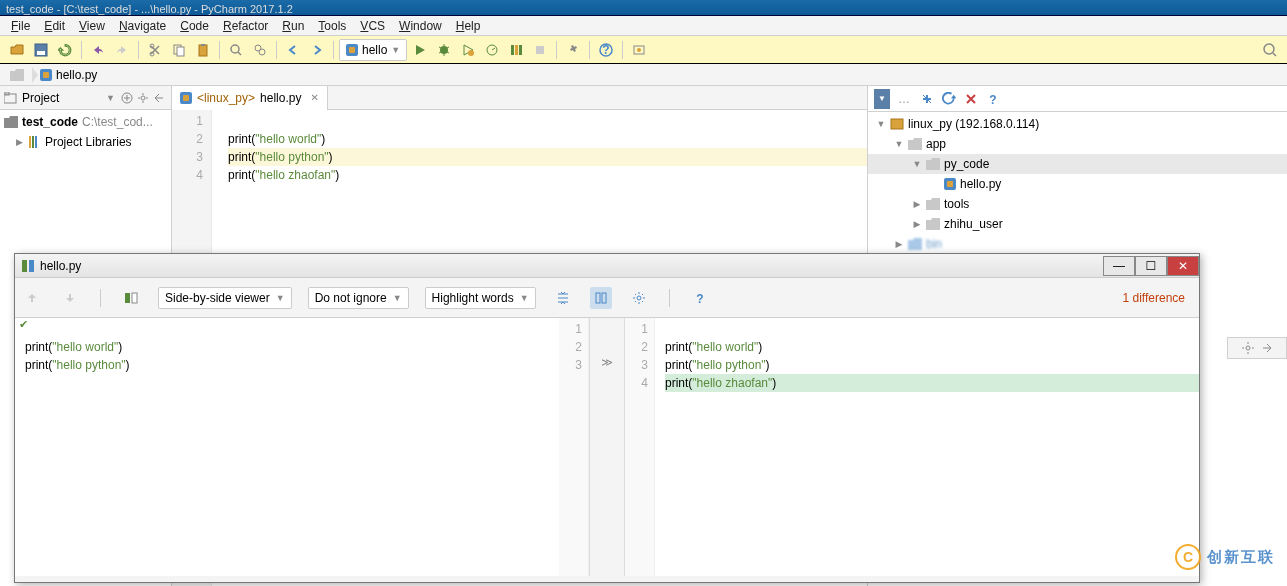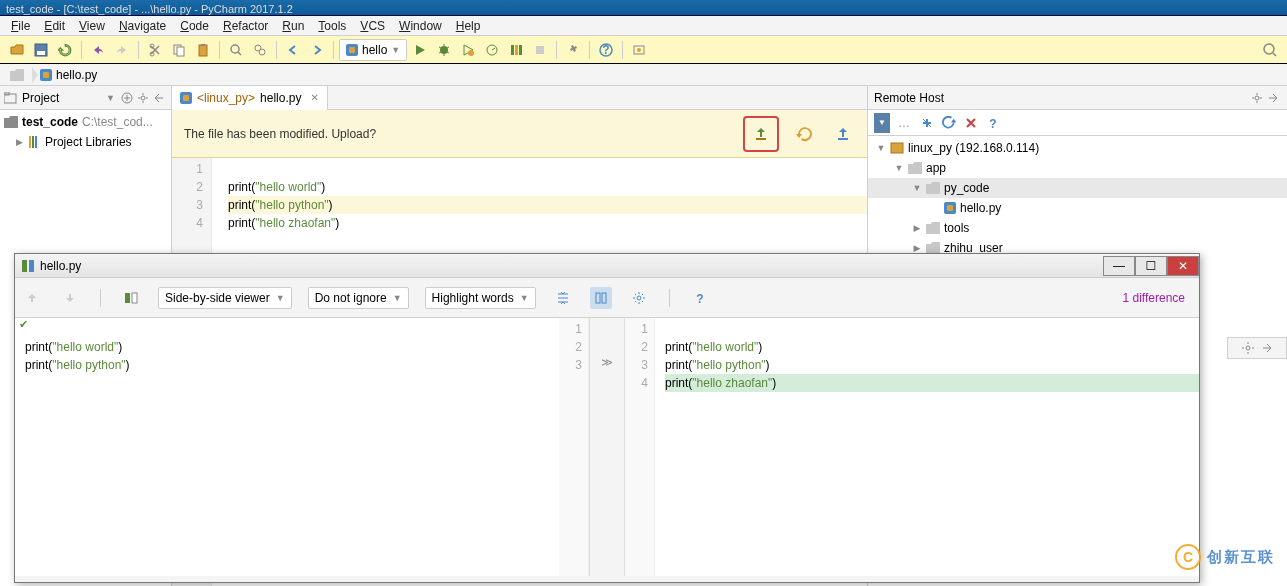--- a/index.html
+++ b/index.html
@@ -55,21 +55,21 @@
 .rtree .rrow{display:flex;align-items:center;height:20px;gap:4px}
 .rtree .sel{background:#e8e8e8}
 .diff{position:absolute;left:14px;top:253px;width:1186px;height:330px;background:#f4f4f4;border:1px solid #777;box-shadow:2px 2px 8px rgba(0,0,0,0.3)}
 .dtbar{height:24px;background:linear-gradient(#f4f4f4,#e4e4e4);display:flex;align-items:center;border-bottom:1px solid #ccc}
 .dtbar .dtit{flex:1;display:flex;align-items:center;gap:5px;padding:0 6px}
 .dtbar .wbtns{display:flex}
 .wbtn{width:32px;height:20px;border:1px solid #888;display:flex;align-items:center;justify-content:center;background:#e8e8e8;font-family:Arial}
 .wbtn.cl{background:#c84040;color:#fff}
 .dtool{height:40px;background:#f4f4f4;border-bottom:1px solid #d0d0d0;display:flex;align-items:center;padding:0 6px;gap:16px}
 .dsel{border:1px solid #ccc;background:#fff;height:22px;display:flex;align-items:center;padding:0 6px;gap:6px;border-radius:2px}
-.dcount{margin-left:auto;padding-right:8px;color:#a21caf}
+.dcount{margin-left:auto;padding-right:8px;color:#c2410c}
 .dhdrs{height:20px;background:#f4f4f4;border-bottom:1px solid #d0d0d0;display:flex}
 .dhdrs .dh{flex:1;padding:0 8px;display:flex;align-items:center;color:#555}
 .dbody{display:flex;height:calc(330px - 24px - 28px - 20px);background:#fff}
 .dpane{flex:1;display:flex;font-family:Consolas,monospace;font-size:13px;position:relative}
 .dpane .dg{width:30px;background:#f9f9f9;border-right:1px solid #eee;text-align:right;padding:2px 6px 0 0;color:#aaa}
 .dpane .dg div{height:18px;line-height:18px}
 .dpane .dl{flex:1;padding:2px 0 0 10px}
 .dpane .dl .ln{height:18px;line-height:18px;white-space:pre}
 .dpane .dl .ln.addl{background:#d4edda}
 .dvd{width:36px;background:#f4f4f4;border-left:1px solid #ddd;border-right:1px solid #ddd;display:flex;flex-direction:column;align-items:center;padding-top:38px}
@@ -315,75 +315,37 @@
       <div class="tab">
         <svg width="12" height="12">
             <rect width="12" height="12" fill="#4a88c8" rx="2"></rect>
             <rect x="3" y="3" width="6" height="6" fill="#d9a23a" rx="1"></rect>
           </svg>
         <span style="color:#a16207">&lt;linux_py&gt;</span>
         <span>hello.py</span>
         <span class="x">✕</span>
       </div>
     </div>
-    <div class="notif">
-      <span class="msg">The file has been modified. Upload?</span>
-      <div class="nactions">
-        <div class="hl">
-          <div class="nbtn">
-              <svg width="16" height="16">
-                <path d="M8 2l4 4H9v5H7V6H4z" fill="#5a8a3c"></path>
-                <rect x="3" y="12" width="10" height="2" fill="#a77518"></rect>
-              </svg>
-            </div>
-        </div>
-        <div class="nbtn">
-            <svg width="18" height="16">
-              <path d="M4 8a5 5 0 1 1 2 4l-1 2a7 7 0 1 0-3-6H0l3 4 3-4H4z" fill="#d9a23a"></path>
-            </svg>
-          </div>
-        <div class="nbtn">
-            <svg width="16" height="16">
-              <path d="M8 2l4 4H9v5H7V6H4z" fill="#4a88c8"></path>
-              <rect x="3" y="12" width="10" height="2" fill="#4a88c8"></rect>
-            </svg>
-          </div>
-      </div>
-    </div>
     <div class="code">
       <div class="gutter" id="ed-gutter">
           <div>1</div>
           <div>2</div>
           <div>3</div>
           <div>4</div>
         </div>
       <div class="codelines" id="ed-lines">
           <div class="ln"></div>
           <div class="ln">print(<span class="str">"hello world"</span>)</div>
           <div class="ln hl-l">print(<span class="str">"hello python"</span>)</div>
           <div class="ln">print(<span class="str">"hello zhaofan"</span>)</div>
         </div>
     </div>
   </div>
 
   <div class="right">
-    <div class="rhdr">
-      <span class="lbl">Remote Host</span>
-      <div class="tbtn" style="width:16px;height:16px">
-          <svg width="12" height="12">
-            <circle cx="6" cy="6" r="2" fill="none" stroke="#888"></circle>
-            <path d="M6 1v2M6 9v2M1 6h2M9 6h2" stroke="#888"></path>
-          </svg>
-        </div>
-      <div class="tbtn" style="width:16px;height:16px">
-          <svg width="12" height="12">
-            <path d="M2 6h8M6 2l4 4-4 4" stroke="#888" fill="none"></path>
-          </svg>
-        </div>
-    </div>
     <div class="rpath">
       <div class="ddbtn">
           <span style="color:#fff;font-size:8px">▼</span>
         </div>
       <span style="color:#999;padding:0 4px">…</span>
       <div class="tbtn" style="width:18px">
           <svg width="14" height="14">
             <path d="M3 7h8M7 3v8" stroke="#4a88c8" stroke-width="2"></path>
             <path d="M3 3l8 8" stroke="#4a88c8"></path>
           </svg>

